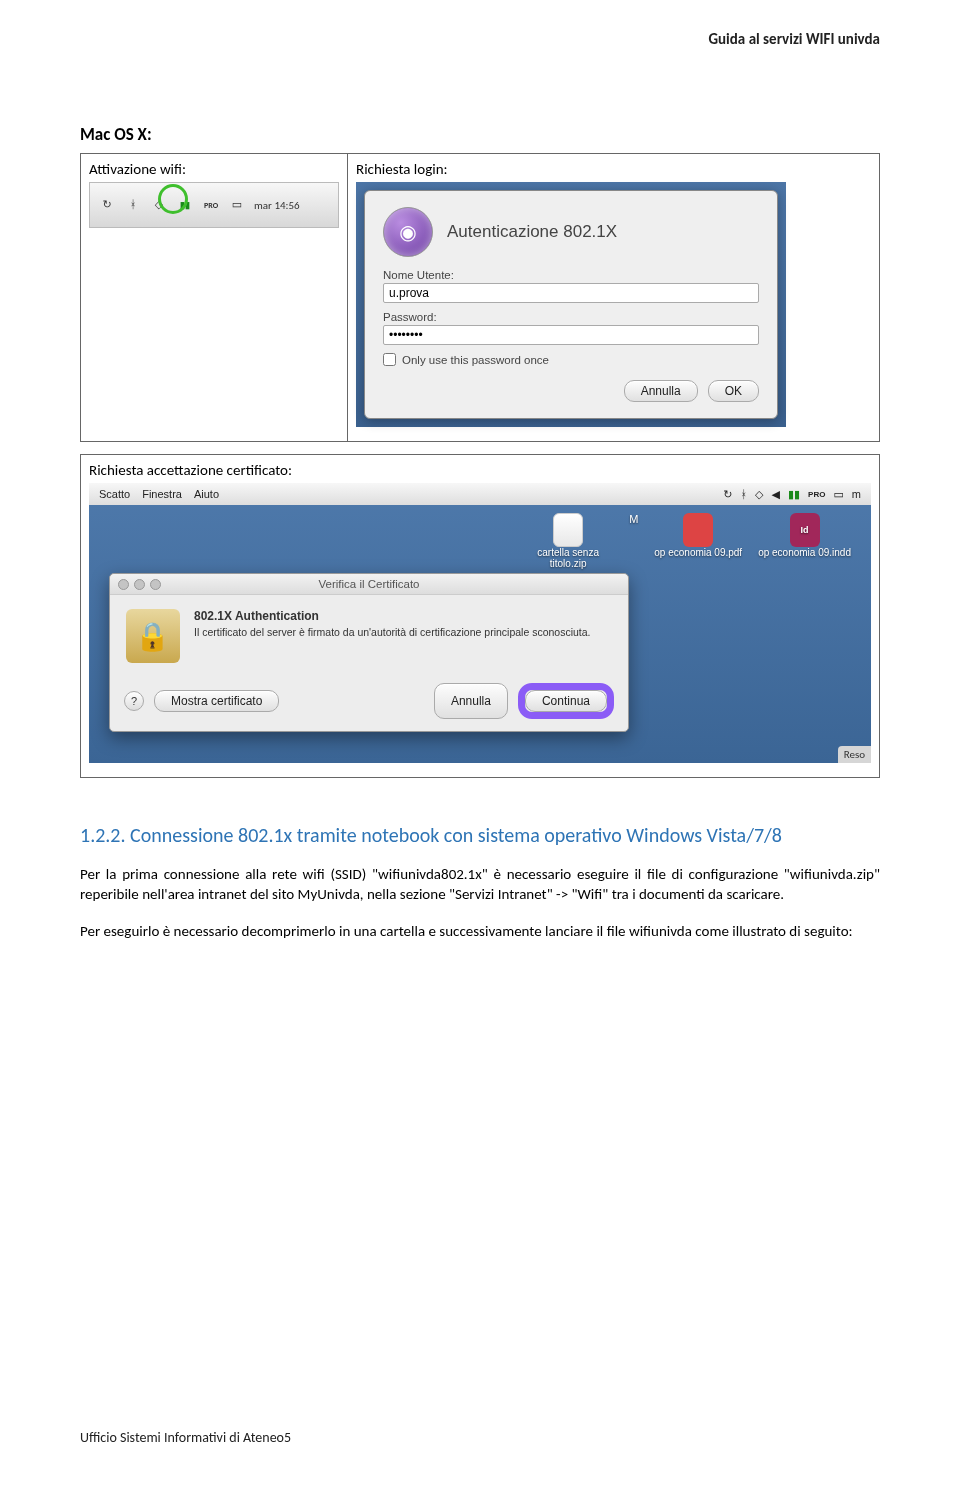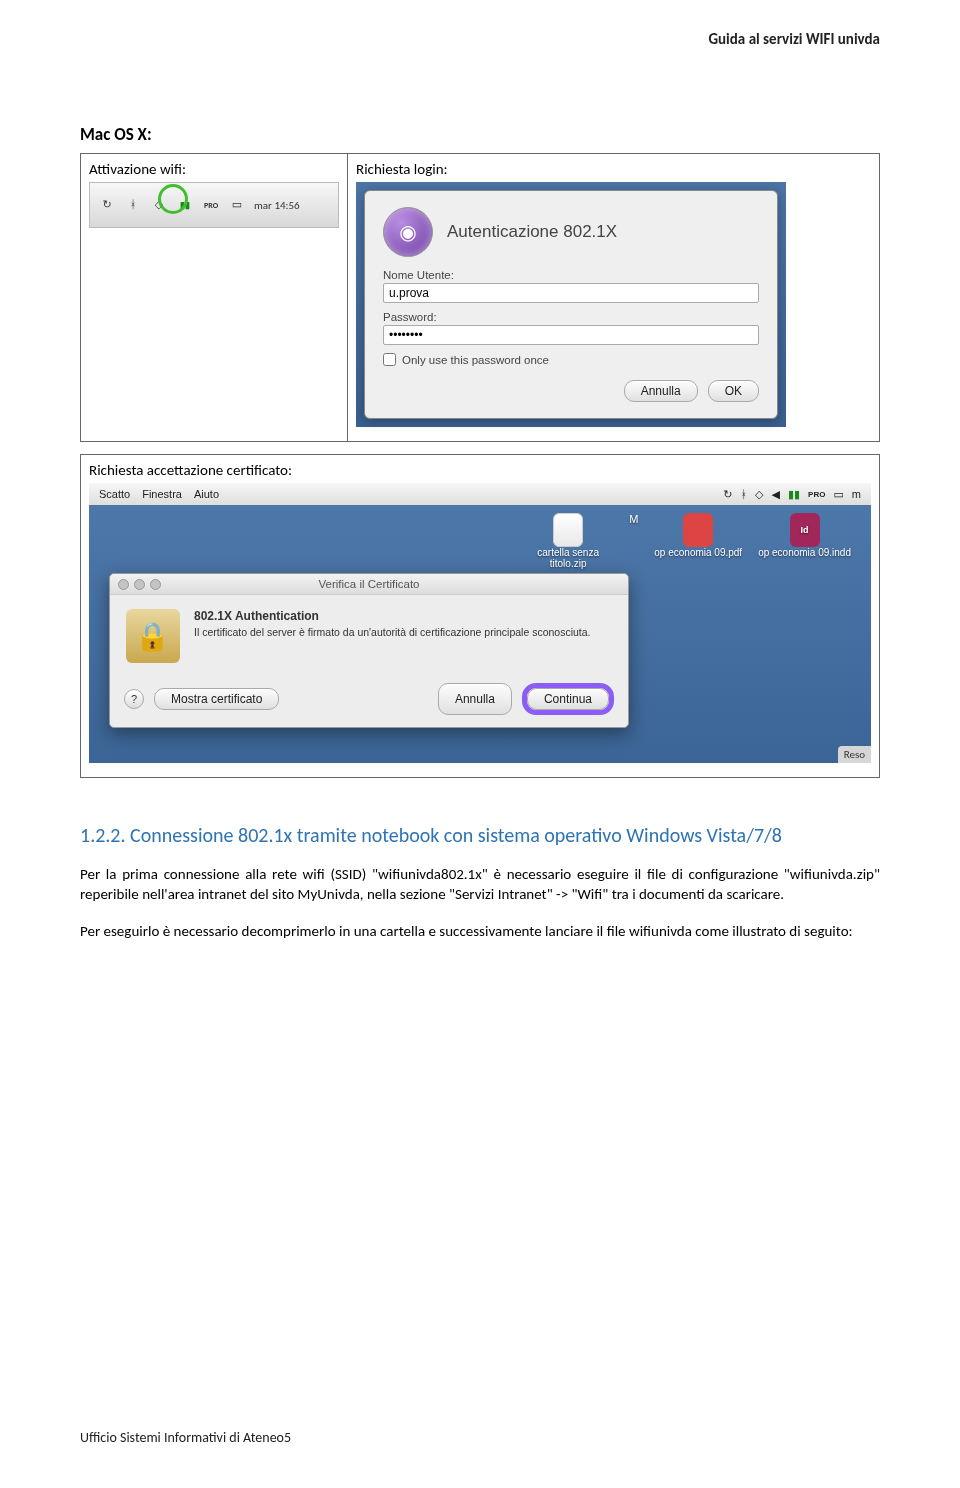--- a/index.html
+++ b/index.html
@@ -229,21 +229,21 @@
   .help-btn {
     width: 20px; height: 20px;
     border-radius: 50%;
     border: 1px solid #aaa;
     background: linear-gradient(#fff,#ddd);
     font-size: 11px;
     display: flex; align-items: center; justify-content: center;
   }
   .cert-btns-right { display: flex; gap: 10px; }
   .continua-circle {
-    border: 5px solid #8b5cf6;
+    border: 7px solid #8b5cf6;
     border-radius: 14px;
     padding: 0;
   }
   .desk-icons {
     position: absolute;
     right: 20px;
     top: 30px;
     display: flex;
     flex-direction: row;
     gap: 16px;

